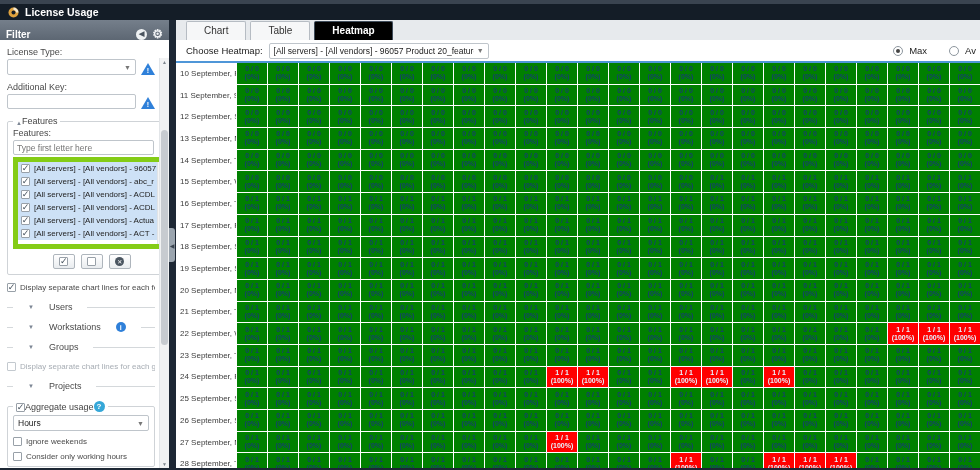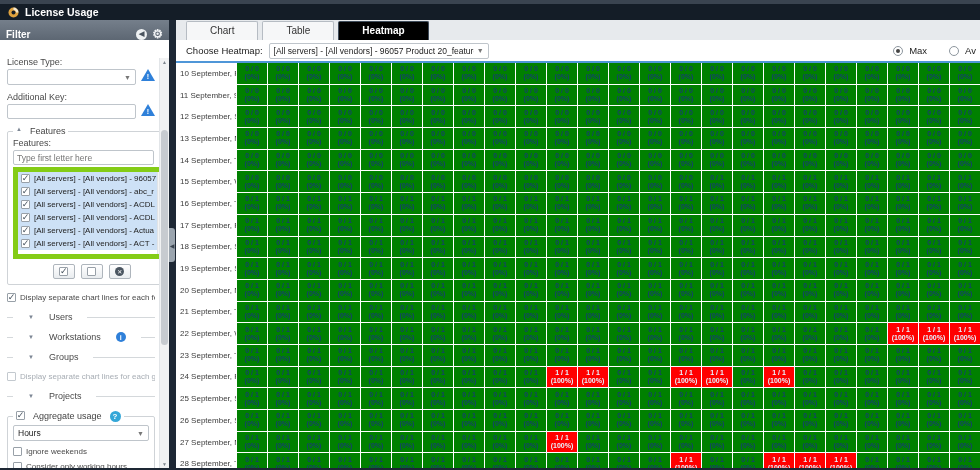--- a/index.html
+++ b/index.html
@@ -18,35 +18,35 @@
     color:#39434f;font-size:6px;display:flex;align-items:center;justify-content:center}
   .main{flex:1;display:flex;flex-direction:column;background:#fff;min-width:0}
 
   
   .filter-header{height:20px;background:linear-gradient(#757f8b,#5d6773);color:#fff;font-size:10px;font-weight:bold;
     display:flex;align-items:flex-end;padding:0 6px;flex:none}
   .fh-icons{margin-left:auto;display:flex;align-items:center;gap:5px}
   .circ-arrow{width:11px;height:11px;border-radius:50%;background:#eef1f3;color:#4a545f;font-size:7px;
     display:flex;align-items:center;justify-content:center}
   .gear{color:#f0f2f4;font-size:12px;line-height:1}
-  .filter-body{flex:1;overflow:hidden;padding:16px 14px 0 7px;position:relative;font-size:9px;color:#4a4a4a}
+  .filter-body{flex:1;overflow:hidden;padding:6px 14px 0 7px;position:relative;font-size:9px;color:#4a4a4a}
   .fb-inner{margin-top:-6px}
   .flabel{margin:7px 0 2px;display:flex;align-items:center;gap:4px}
-  .ctl-row{display:flex;align-items:flex-start;gap:5px}
+  .ctl-row{display:flex;align-items:flex-end;gap:5px}
   .sel{display:flex;align-items:center;border:1px solid #bfc5cb;border-radius:2px;height:16px;padding:0 4px;
     background:#fff;color:#222;font-size:8.5px;min-width:0}
   .sel .txt{white-space:nowrap;overflow:hidden;flex:1}
   .caret{margin-left:auto;color:#777;font-size:7px;padding-left:3px}
   .tb{height:15px;border:1px solid #bfc5cb;border-radius:2px;background:#fff;flex:1;font-size:8.5px;padding:0 3px;
     font-family:"Liberation Sans",sans-serif;min-width:0}
   .warn{position:relative;width:14px;height:12px;flex:none}
   .warn::before{content:"";position:absolute;inset:0;background:#2f80d9;clip-path:polygon(50% 0,100% 100%,0 100%)}
   .warn i{position:absolute;left:0;right:0;bottom:1px;text-align:center;color:#fff;font-size:7px;font-style:normal;font-weight:bold}
   fieldset{border:1px solid #cfd3d7;border-radius:2px;padding:1px 5px 5px;margin:7px 0 6px}
-  fieldset legend{font-size:9px;color:#444;padding:0 3px;display:flex;align-items:flex-start;gap:8px}
+  fieldset legend{font-size:9px;color:#444;padding:0 3px;display:flex;align-items:flex-end;gap:0}
   .tog{color:#7c8694;font-size:6px}
   .plus{width:11px;height:11px;border-radius:50%;background:#2f80d9;color:#fff;font-size:9px;line-height:1;
     display:flex;align-items:center;justify-content:center;flex:none}
   .flist{border:5px solid #84cc16;height:92px;position:relative;overflow:hidden;background:#fff;margin-top:2px}
   .fitem{display:flex;align-items:center;gap:4px;height:13px;background:#cde1f6;font-size:8px;color:#222;
     padding:0 9px 0 3px;white-space:nowrap;overflow:hidden}
   .flist .sb{position:absolute;right:0;top:0;bottom:0;width:8px;background:#f3f4f5;border-left:1px solid #e0e3e6}
   .flist .sb .th{position:absolute;top:9px;left:1px;right:1px;height:28px;background:#c2c7cc;border-radius:3px}
   .sb-arrow{position:absolute;left:0;right:0;text-align:center;font-size:5px;color:#7d858d}
   .cb{width:9px;height:9px;border:1px solid #98a0a8;background:#fff;display:inline-flex;align-items:center;
@@ -64,21 +64,21 @@
   .secline::after{content:"";flex:1;border-top:1px solid #d4d8db}
   .info{width:10px;height:10px;border-radius:50%;background:#2f80d9;color:#fff;font-size:7px;font-weight:bold;
     display:inline-flex;align-items:center;justify-content:center;flex:none}
   .help{width:11px;height:11px;border-radius:50%;background:#35a7d8;color:#fff;font-size:8px;font-weight:bold;
     display:inline-flex;align-items:center;justify-content:center;flex:none}
   .side-sb{position:absolute;top:18px;right:0;bottom:0;width:10px;background:#f1f2f3;border-left:1px solid #e2e5e8}
   .side-sb .th{position:absolute;top:72px;left:1px;right:1px;height:215px;background:#c7cbd0;border-radius:4px}
 
   
   .tabrow{height:20px;background:#e7eaed;display:flex;align-items:flex-end;padding:0 0 0 10px;flex:none}
-  .tab{font-size:10px;padding:3px 23px 4px;margin-right:4px;border:1px solid #b6bcc3;border-bottom:none;
+  .tab{font-size:10px;padding:3px 17px 4px;margin-right:4px;border:1px solid #b6bcc3;border-bottom:none;
     background:#f6f7f8;color:#333;border-radius:2px 2px 0 0}
   .tab.active{background:#000000;color:#fff;border-color:#3f4c5a;font-weight:bold}
   .featurerow{height:21px;display:flex;align-items:center;padding:0 4px 0 10px;background:#fff;font-size:9.5px;
     color:#222;gap:6px;flex:none}
   .feature-sel{width:220px;height:16px}
   .radiogrp{margin-left:auto;display:flex;align-items:center;gap:6px}
   .radio{width:10px;height:10px;border:1px solid #8d969e;border-radius:50%;background:#fff;display:inline-flex;
     align-items:center;justify-content:center;flex:none}
   .radio.sel-r::after{content:"";width:4px;height:4px;border-radius:50%;background:#444}
   .rspace{width:10px}

